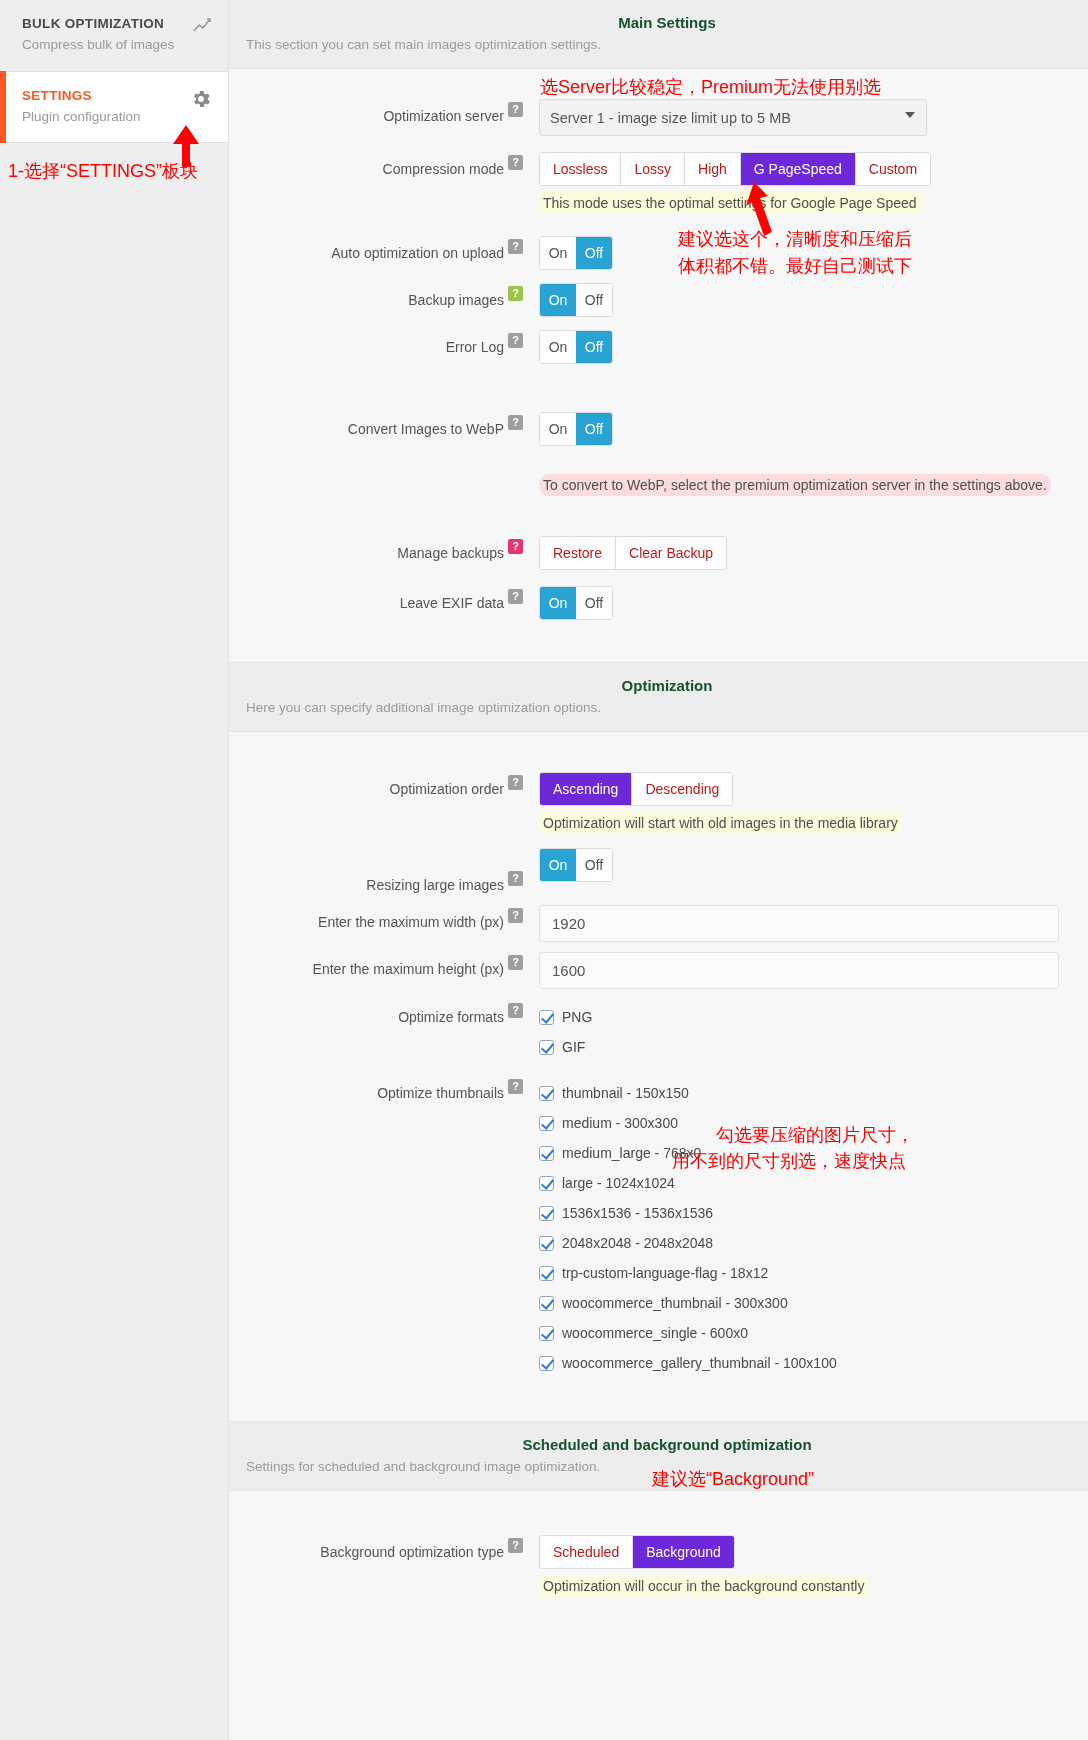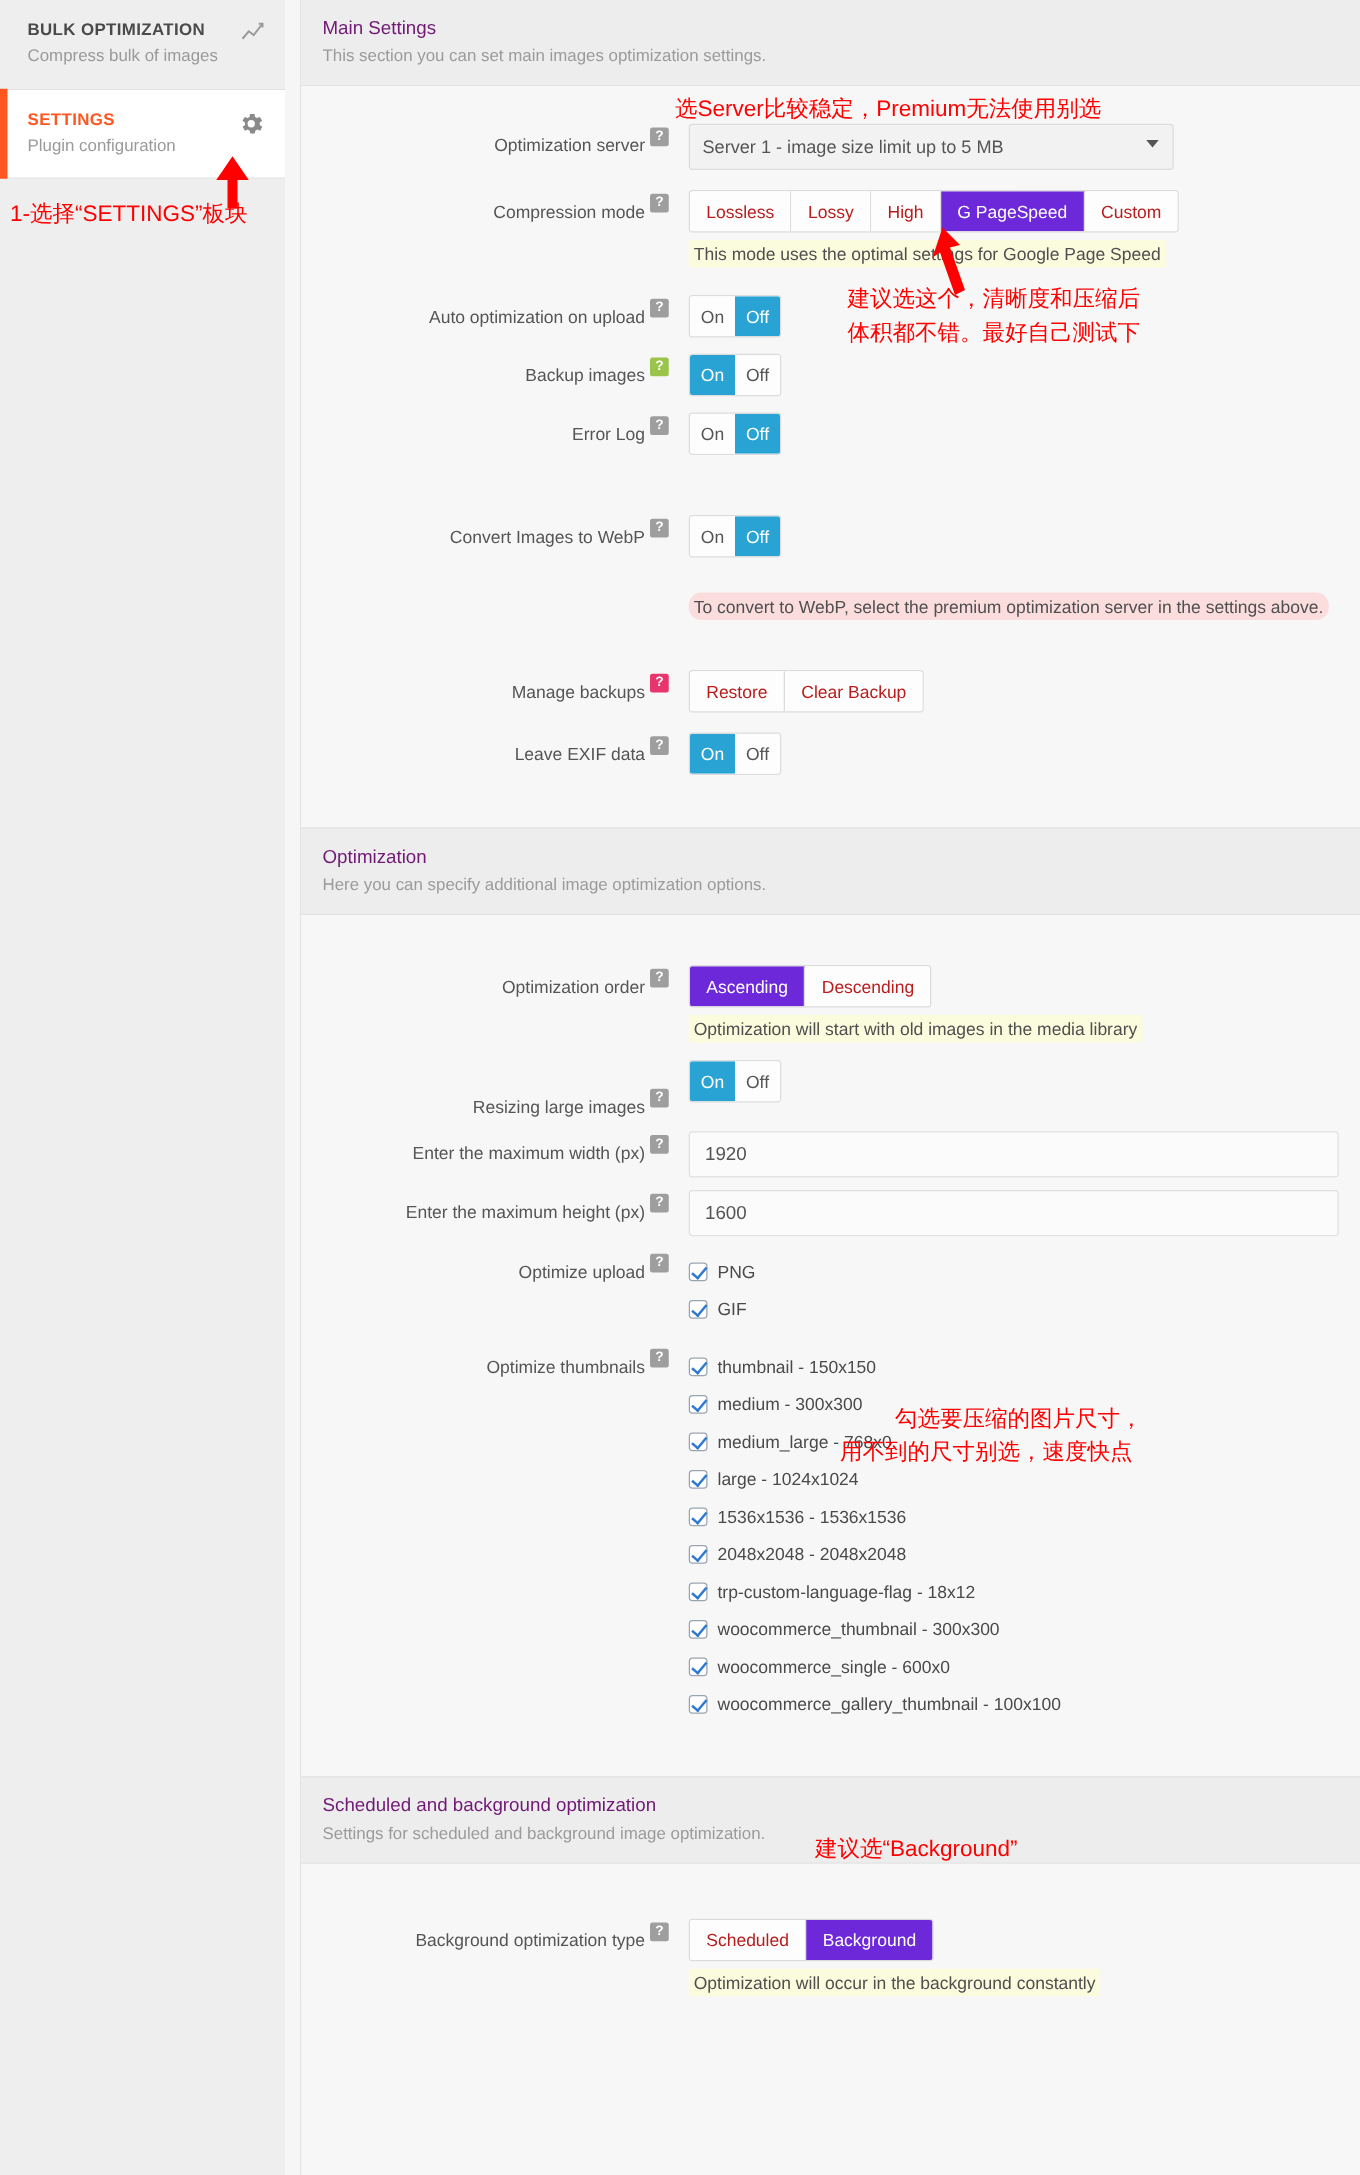--- a/index.html
+++ b/index.html
@@ -6,42 +6,42 @@
   html, body { margin:0; padding:0; }
   body {
     width:1088px; height:1740px;
     font-family:"Liberation Sans", sans-serif;
     background:#f6f6f6;
     color:#444;
     font-size:14px;
     position:relative;
     overflow:hidden;
   }
-  .page { display:flex; width:1088px; height:1740px; position:relative;gap:12px; }
+  .page { display:flex; width:1088px; height:1740px; position:relative; }
 
   
   .sidebar { width:228px; flex:0 0 228px; background:#eeeeee; position:relative; }
   .side-card {
     position:relative; padding:16px 18px 18px 22px; background:#eeeeee;
     min-height:71px;
   }
   .side-card.active { background:#ffffff; border-top:1px solid #e2e2e2; border-bottom:1px solid #e2e2e2;}
   .side-card.active:before {
     content:""; position:absolute; left:0; top:-1px; bottom:-1px; width:6px; background:#ff5722;
   }
   .side-title { font-weight:bold; font-size:13.5px; letter-spacing:.3px; color:#4a4a4a; }
   .side-card.active .side-title { color:#ff5722; }
   .side-sub { font-size:13.5px; color:#9a9a9a; margin-top:6px; }
   .side-icon { position:absolute; right:16px; top:16px; color:#9a9a9a; }
   .sidebar-rest { background:#eeeeee; flex:1 1 auto; }
 
   
   .main { flex:1 1 auto; background:#f7f7f7; border-left:1px solid #e3e3e3; position:relative; }
   .sec-head { background:#ededed; padding:14px 0 16px 17px; border-bottom:1px solid #e2e2e2; }
-  .sec-head h2 { margin:0; font-size:15px; color:#701a75; font-weight:normal; }
+  .sec-head h2 { margin:0; font-size:15px; color:#14532d; font-weight:bold;text-align:center; }
   .sec-head p { margin:6px 0 0 0; font-size:13.5px; color:#9b9b9b; }
   .sec-body { background:#f7f7f7; padding:0 0 0 0; }
 
   .row { display:flex; align-items:flex-start; padding:0; }
   .lbl {
     width:300px; flex:0 0 300px; text-align:right; padding-right:6px;
     font-size:14px; color:#555; position:relative; white-space:nowrap;
   }
   .lbl .txt { display:inline-block; vertical-align:top; }
   .q {
@@ -322,21 +322,21 @@
         </div>
         <div class="ctrl">
           <input class="num" type="text" value="1600" style="">
         </div>
       </div>
 
       <div style="height:20px"></div>
 
       <div class="row">
         <div class="lbl" style="padding-top:0;">
-          <span class="txt">Optimize upload</span><span class="q">?</span>
+          <span class="txt">Optimize formats</span><span class="q">?</span>
         </div>
         <div class="ctrl">
           <label class="chk">
             <span class="box"></span>
             <span>PNG</span>
           </label>
           <label class="chk">
             <span class="box"></span>
             <span>GIF</span>
           </label>

